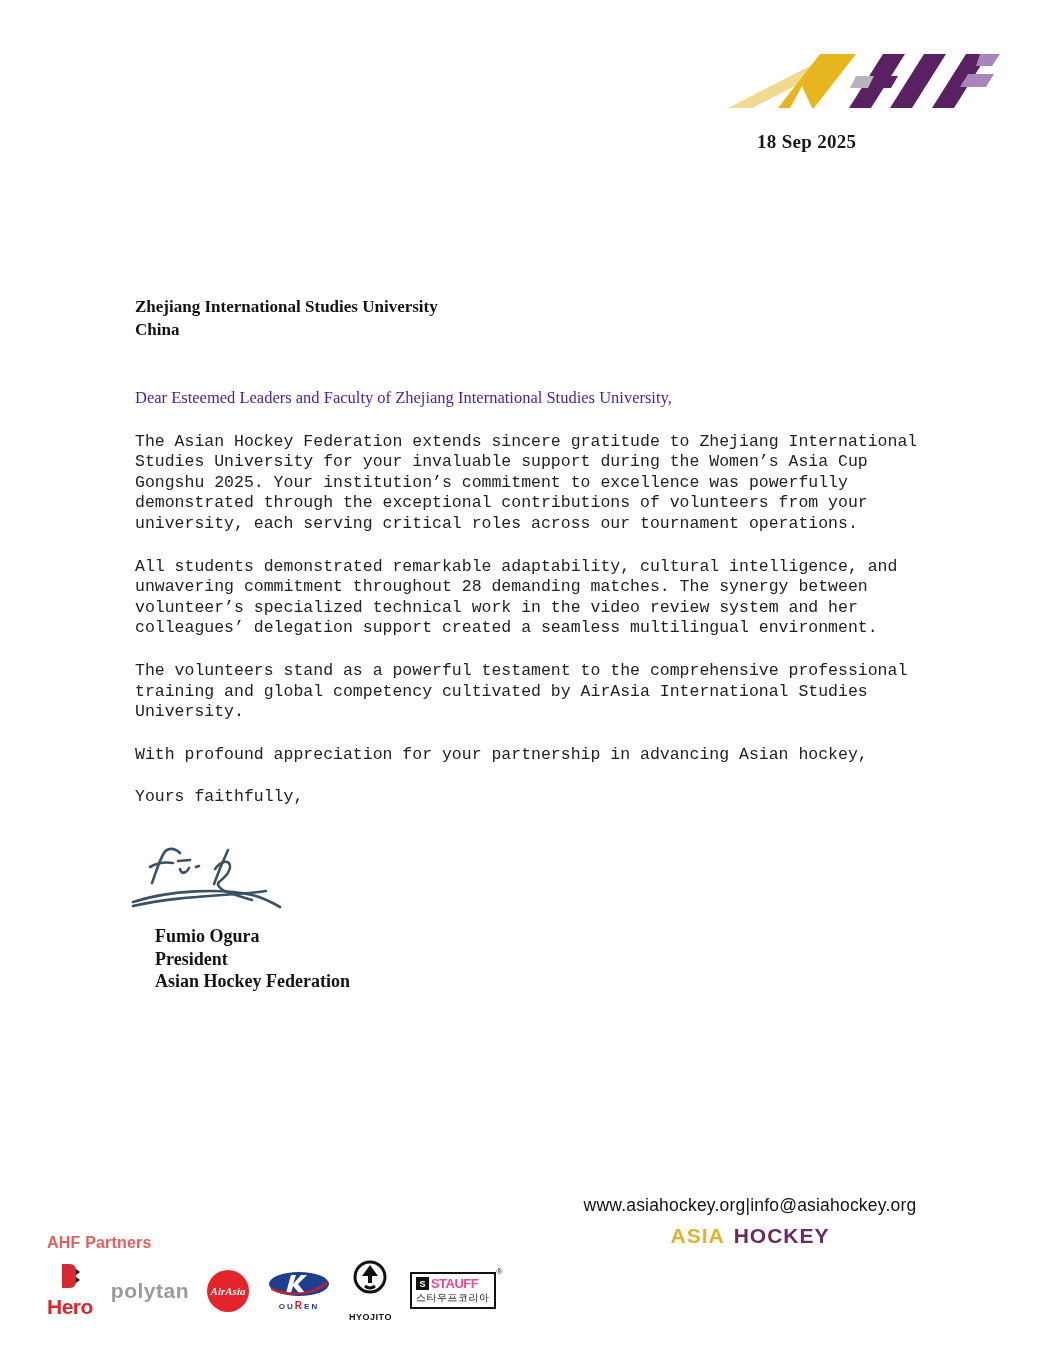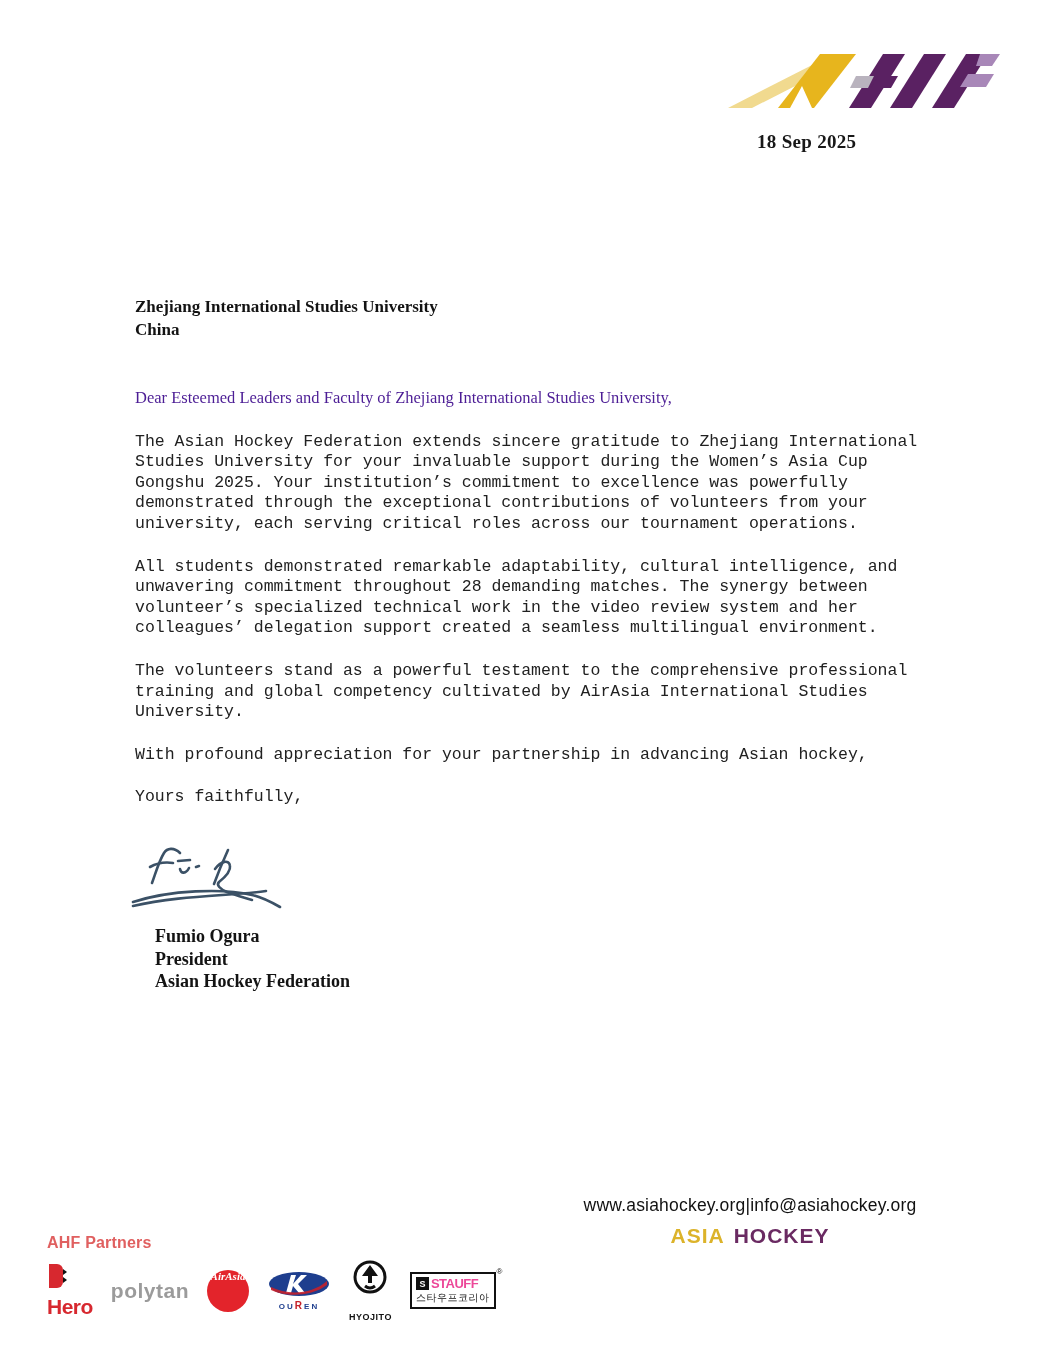--- a/index.html
+++ b/index.html
@@ -32,26 +32,26 @@
   #signature { position:absolute; left:128px; top:840px; width:165px; height:72px; }
   #signer {
     position:absolute; left:135px; top:925px;
     font-weight:bold; font-size:18px; line-height:22.6px; color:#131313;margin-left:20px;
   }
   
   #partners { position:absolute; left:47px; top:1234px; font-family:"Liberation Sans", sans-serif; }
   #partners .label { font-size:16px; font-weight:bold; color:#e06060; letter-spacing:0.2px; margin-bottom:7px; }
   #partners .row { display:flex; align-items:center; gap:18px; }
   .partner { display:flex; flex-direction:column; align-items:center; }
-  .hero-wrap { flex-direction:column; gap:6px; align-items:flex-start; }
+  .hero-wrap { flex-direction:column; gap:6px; align-items:center; }
   .hero-text { color:#d7282f; font-weight:bold; font-size:21px; letter-spacing:-0.5px; }
   .polytan-text { color:#9b9b9b; font-weight:bold; font-size:21px; letter-spacing:0.5px; }
   .airasia-circle {
     width:42px; height:42px; border-radius:50%; background:#e3242b;
-    display:flex; align-items:flex-start; justify-content:center;
+    display:flex; align-items:center; justify-content:center;
   }
   .airasia-circle span { color:#fff; font-style:italic; font-weight:bold; font-size:11px; font-family:"Liberation Serif", serif; }
   .ouren-label { font-size:8px; font-weight:bold; letter-spacing:2px; color:#1e3e8e; margin-top:1px; }
   .ouren-label .mid { color:#c5202a; font-size:10px; }
   .hyojito-label { font-size:9px; font-weight:bold; color:#111; letter-spacing:0.5px; margin-top:17px; }
   .stauff-box { position:relative; border:2px solid #111; padding:2px 5px 2px 4px; background:#fff; }
   .stauff-top { display:flex; align-items:center; gap:2px; }
   .stauff-s { width:13px; height:13px; background:#111; color:#fff; font-size:9px; font-weight:bold; display:flex; align-items:center; justify-content:center; }
   .stauff-name { font-size:13px; font-weight:bold; color:#ec4899; letter-spacing:-0.5px; }
   .stauff-kr { font-size:10px; color:#111; letter-spacing:0.5px; text-align:center; }

